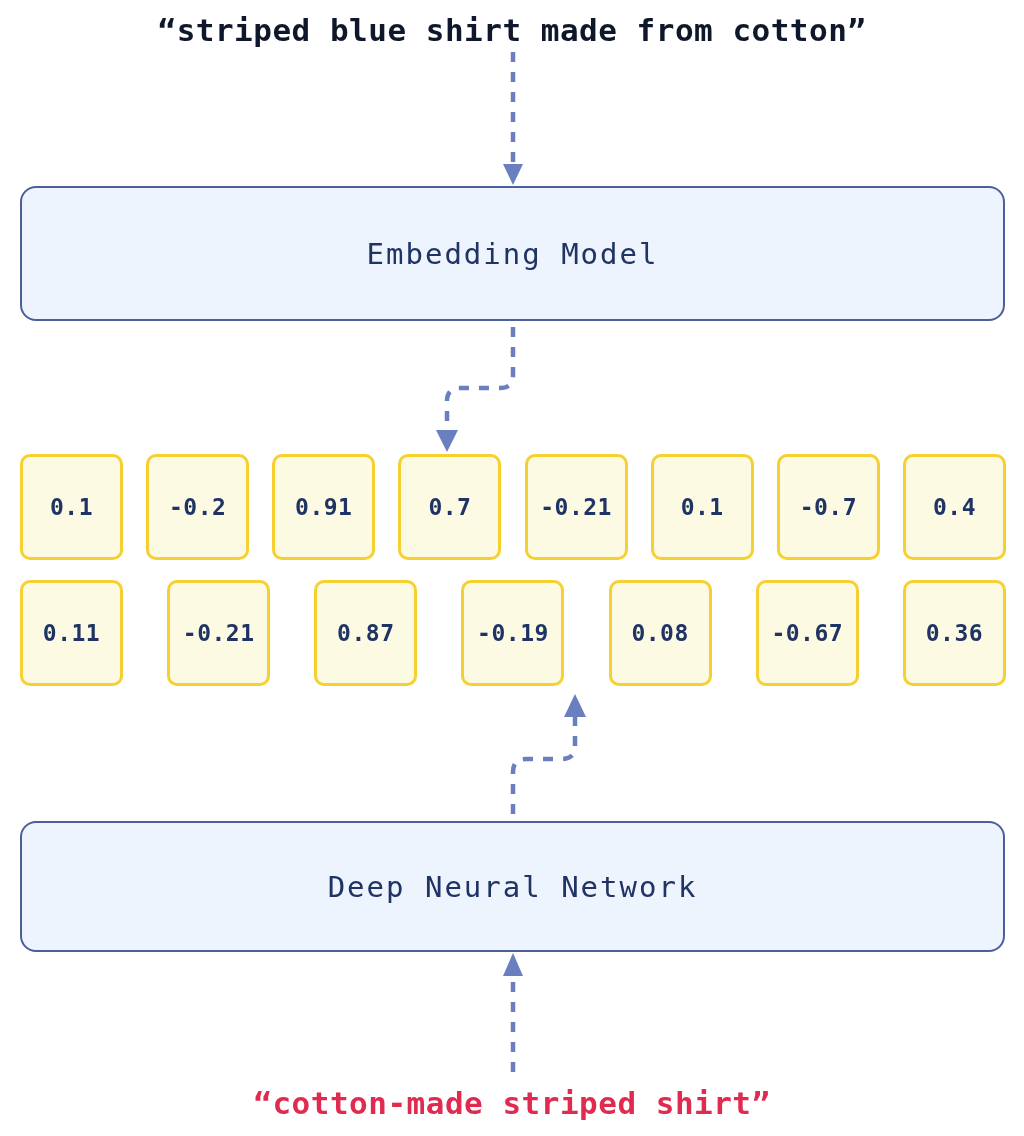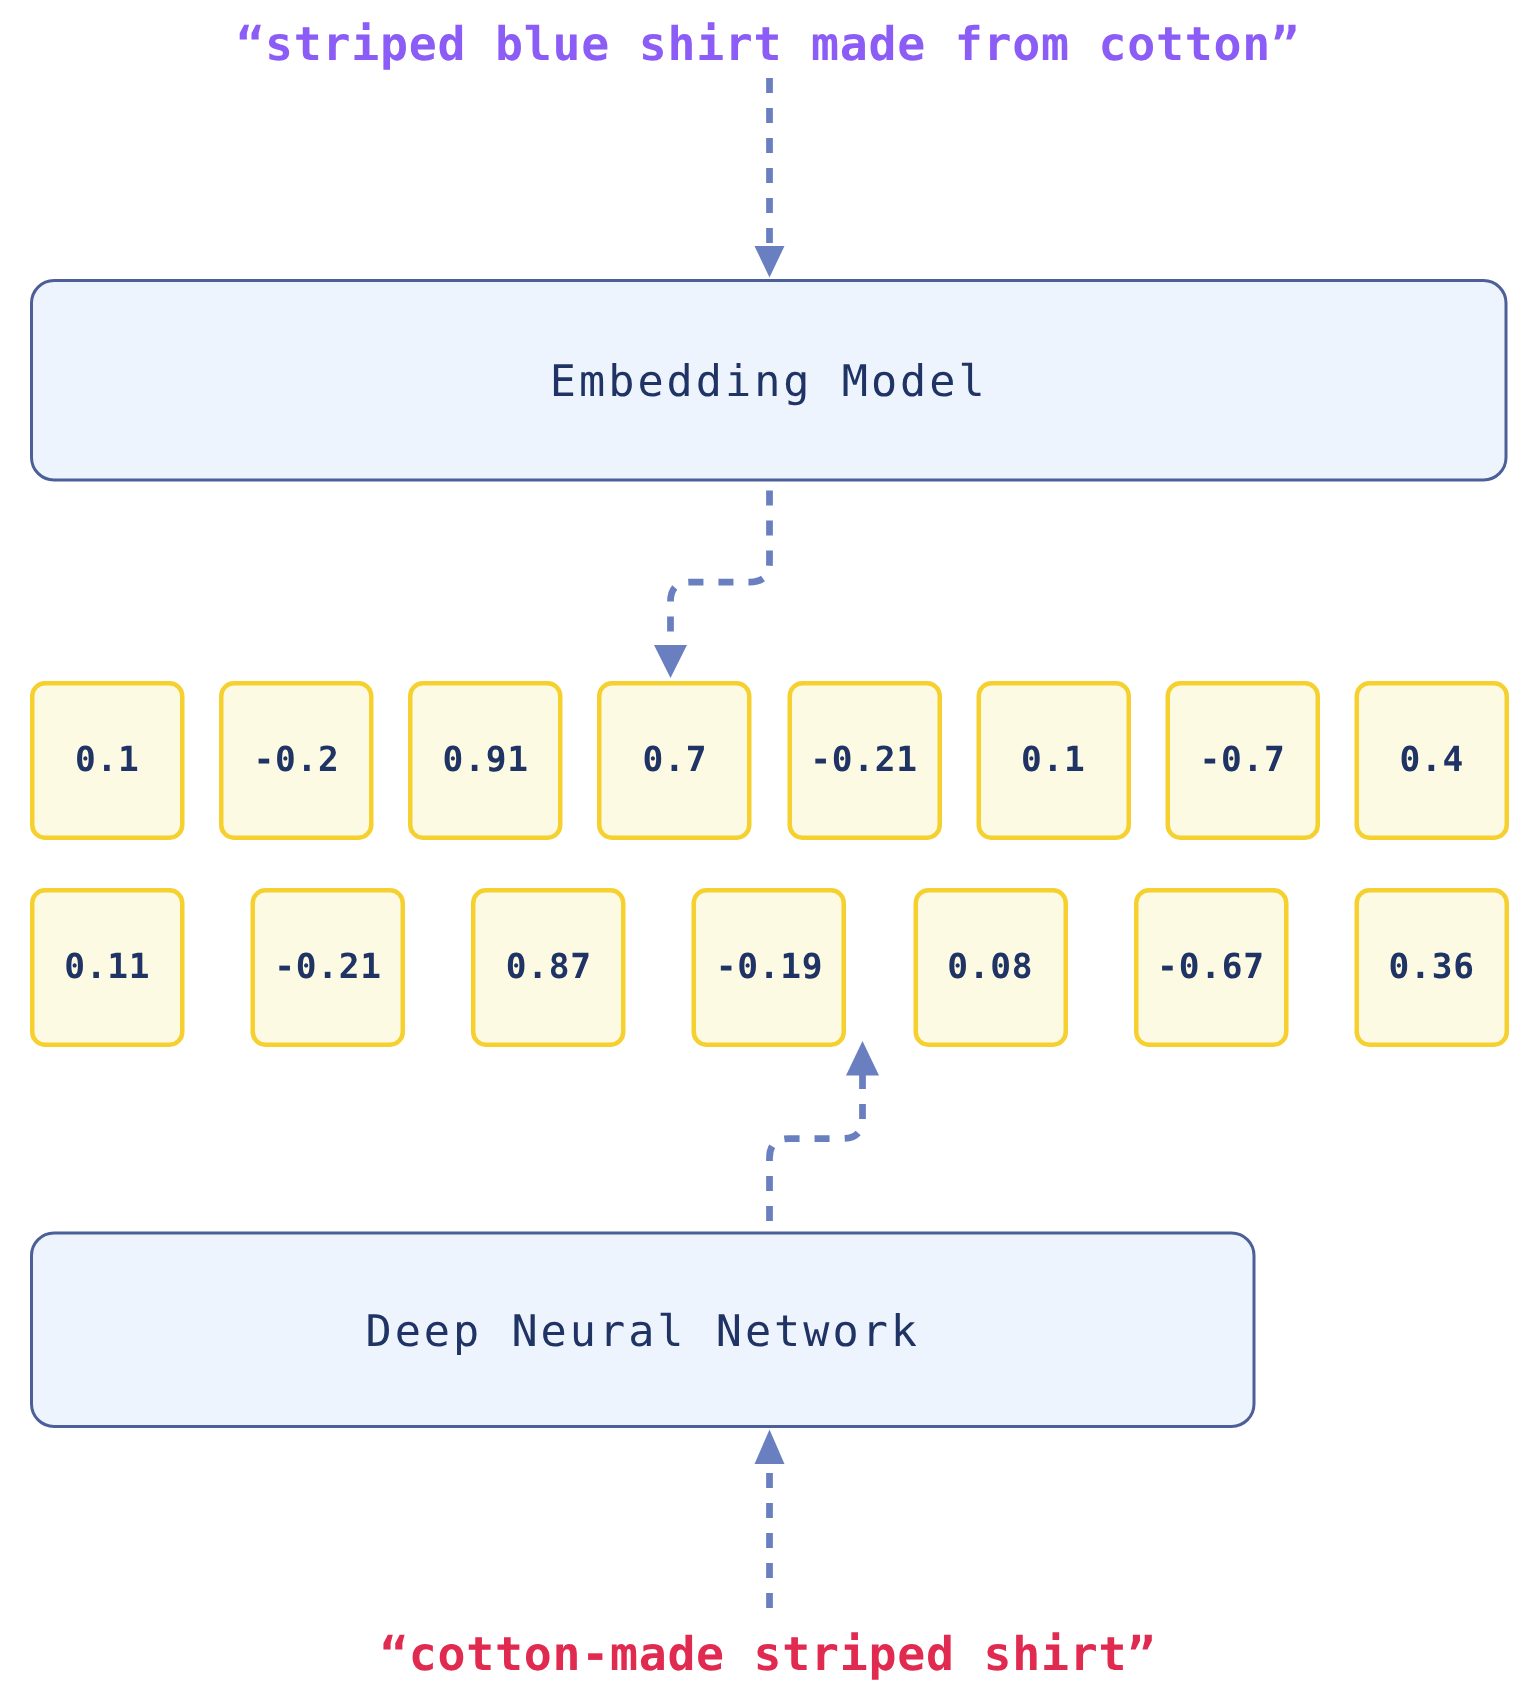--- a/index.html
+++ b/index.html
@@ -30,21 +30,21 @@
     width: 1024px;
     text-align: center;
     font-family: "DejaVu Sans Mono", "Liberation Mono", monospace;
     font-size: 31px;
     font-weight: 700;
     letter-spacing: 0.5px;
     white-space: nowrap;
   }
   #caption-top {
     top: 12px;
-    color: #8b5cf6;
+    color: #0f172a;
   }
   #caption-bottom {
     top: 1085px;
     color: #e02a4f;
   }
 
   
   .model-box {
     position: absolute;
     box-sizing: border-box;
@@ -62,35 +62,35 @@
   }
   #embedding-model-box {
     left: 20px;
     top: 186px;
     width: 985px;
     height: 135px;
   }
   #dnn-box {
     left: 20px;
     top: 821px;
-    width: 817px;
+    width: 985px;
     height: 131px;
   }
 
   
   .vector-row {
     position: absolute;
     left: 20px;
     width: 986px;
     height: 106px;
     display: flex;
     justify-content: space-between;
   }
   #vector-row-0 { top: 454px; }
-  #vector-row-1 { top: 592px; gap: 38px; }
+  #vector-row-1 { top: 580px; gap: 38px; }
 
   .vector-cell {
     box-sizing: border-box;
     width: 103px;
     height: 106px;
     background: #fdfae4;
     border: 3px solid #f5d02e;
     border-radius: 10px;
     display: flex;
     align-items: center;

